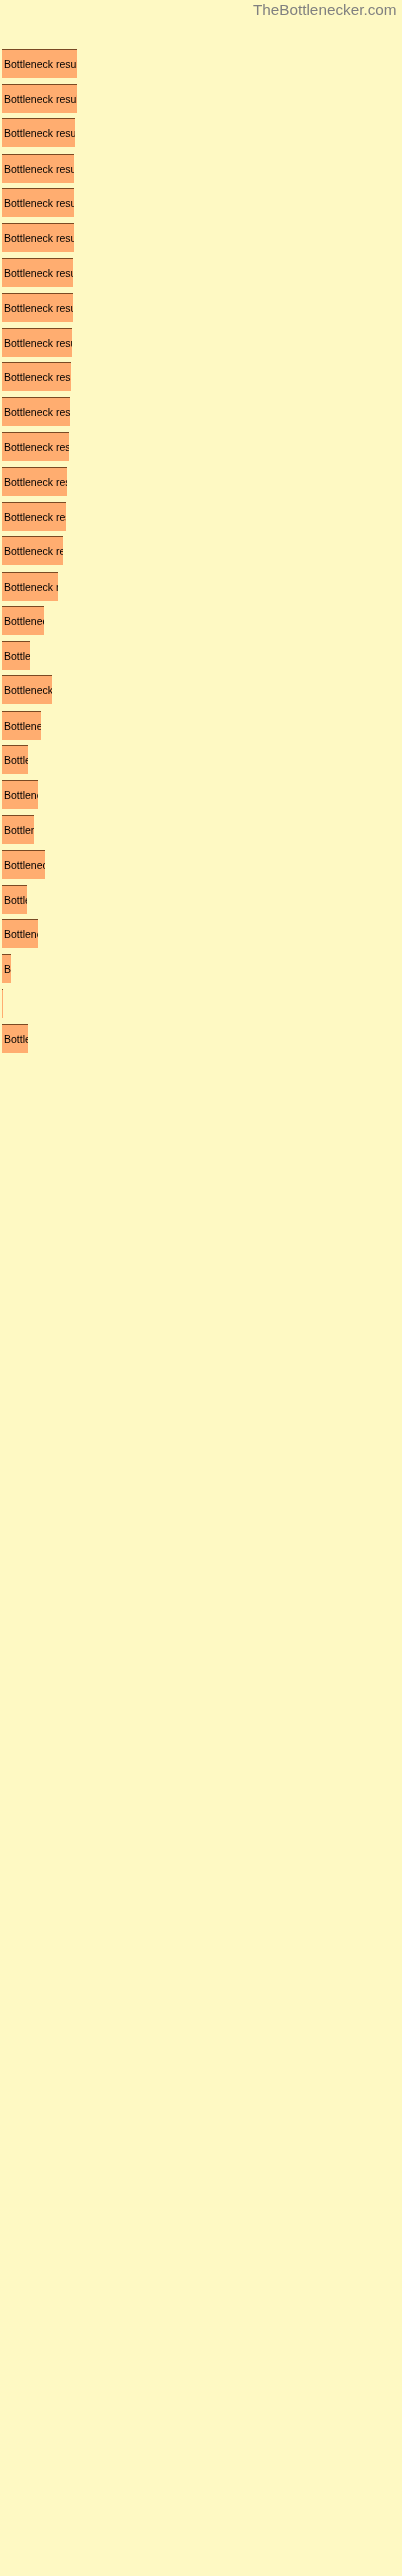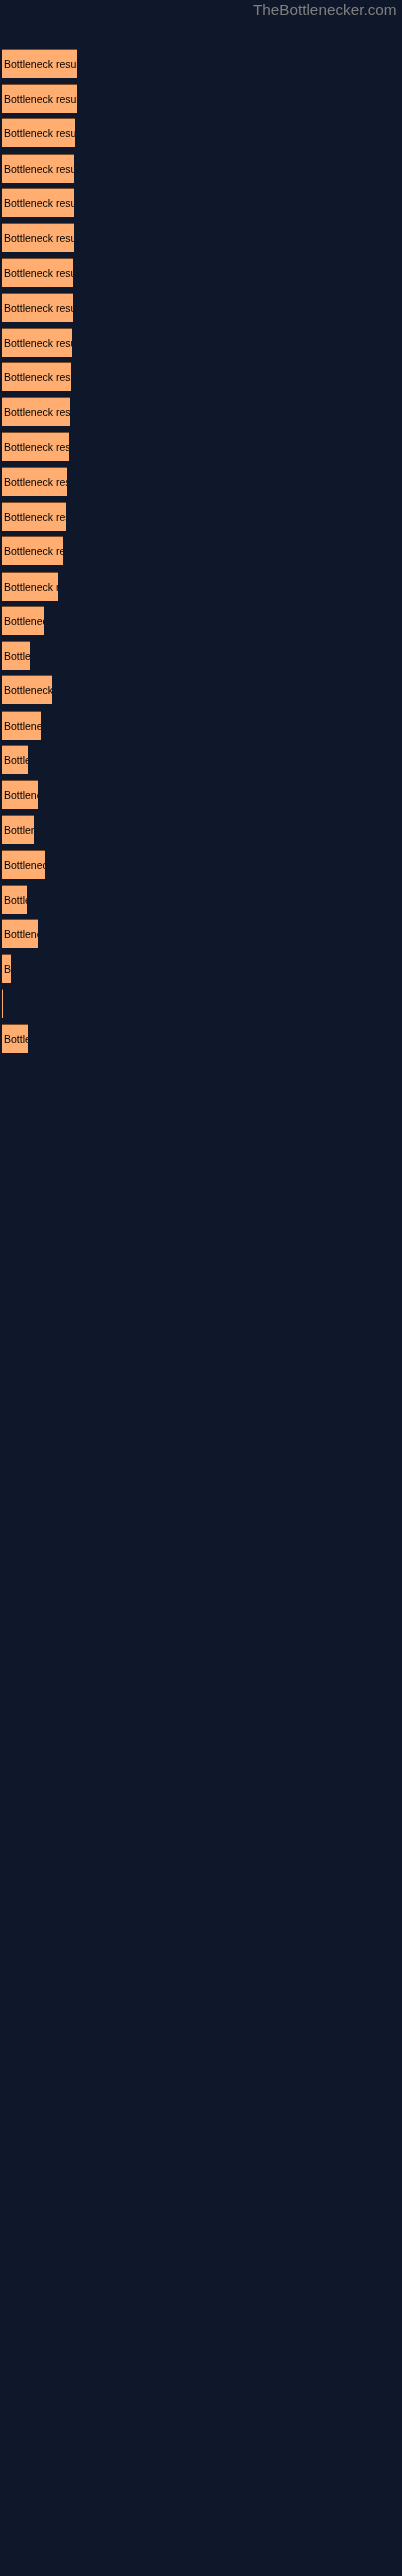--- a/index.html
+++ b/index.html
@@ -11,21 +11,21 @@
     width: 403px;
     height: 2576px;
     position: relative;
     font-family: "Liberation Sans", sans-serif;
     overflow: hidden;
   }
   #page {
     position: relative;
     width: 403px;
     height: 2576px;
-    background: #0f172a;
+    background: #fef9c3;
   }
   #site-title {
     position: absolute;
     top: 0.8px;
     right: 6.4px;
     color: #808080;
     font-size: 15.3px;
     line-height: 17.7px;
     letter-spacing: 0px;
     white-space: nowrap;

